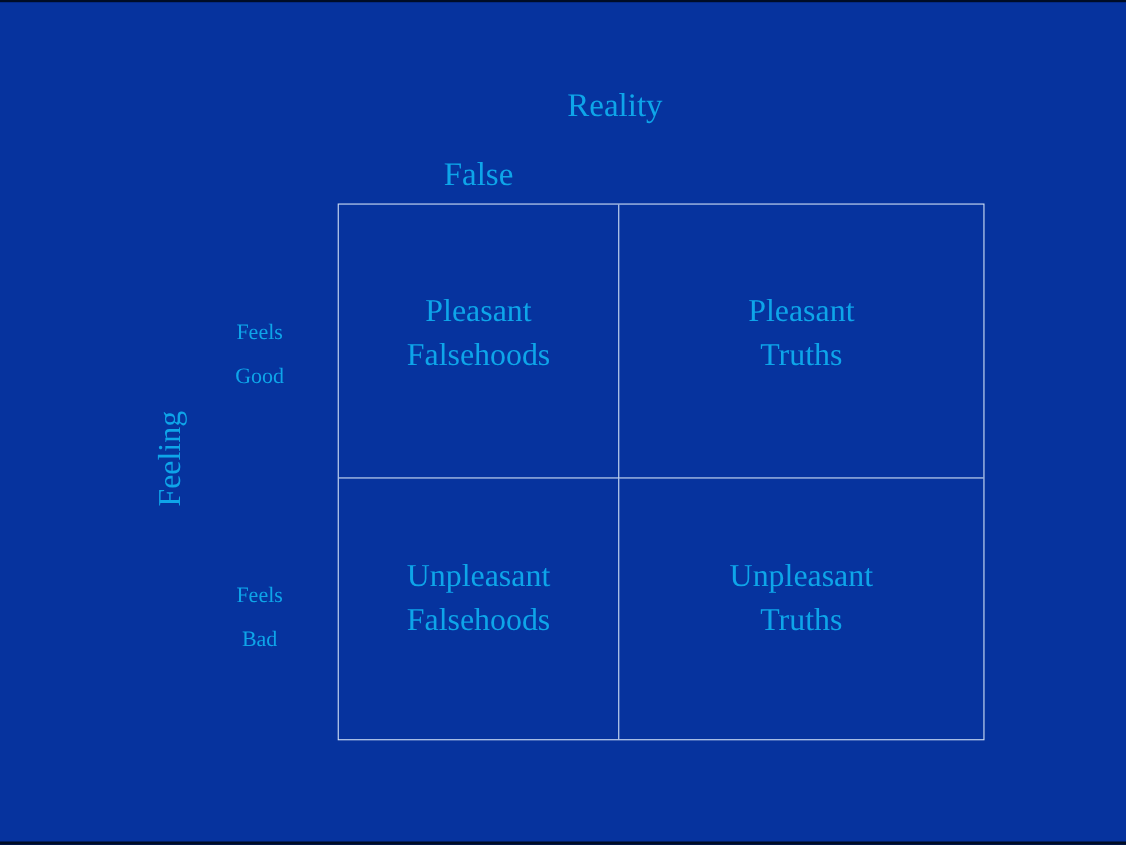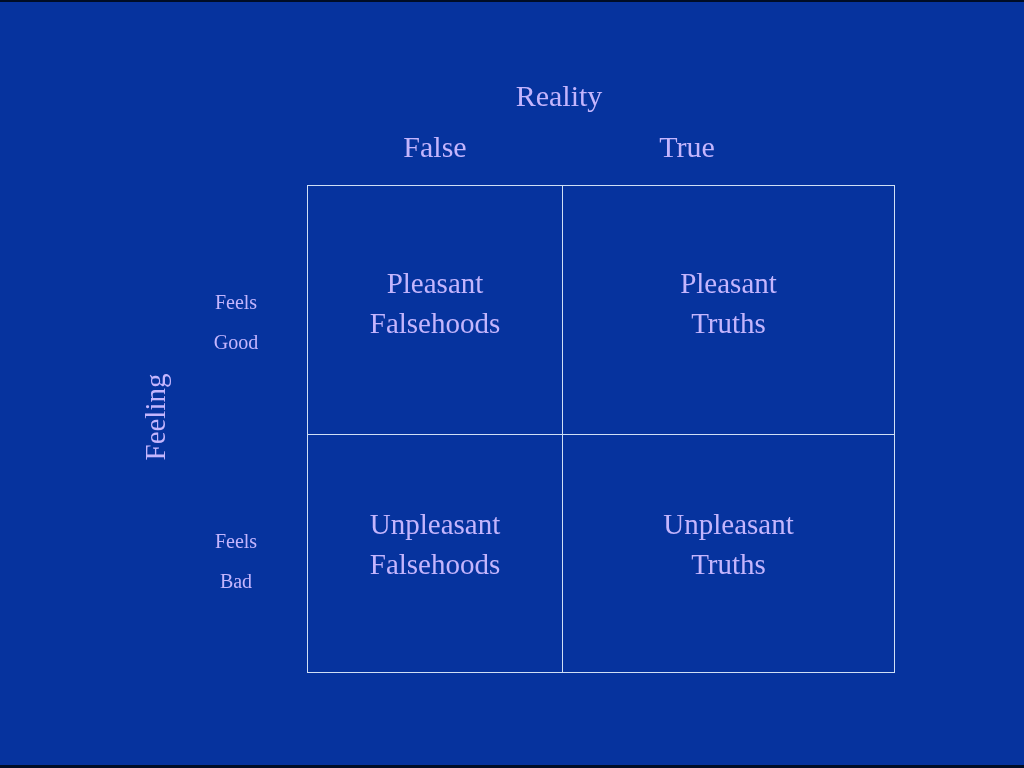--- a/index.html
+++ b/index.html
@@ -7,21 +7,21 @@
     padding: 0;
     background: #000;
   }
   .slide {
     position: relative;
     width: 1024px;
     height: 768px;
     background: #06339e;
     overflow: hidden;
     font-family: "Liberation Serif", "DejaVu Serif", serif;
-    color: #c4b5fd;
+    color: #0ea5e9;
   }
   .edge-bar {
     position: absolute;
     left: 0;
     width: 1024px;
     background: #000d26;
   }
   .edge-bar.top { top: 0; height: 2px; }
   .edge-bar.bottom { bottom: 0; height: 3px; }
 
@@ -34,21 +34,21 @@
     font-size: 30px;
     line-height: 36px;
   }
   .col-label {
     position: absolute;
     top: 129px;
     text-align: center;
     font-size: 30px;
     line-height: 36px;
   }
-  .col-label.left  { left: 307px; width: 256px; }
+  .col-label.left  { left: 307px; width: 256px; margin-top: 12px; }
   .col-label.right { left: 563px; width: 248px; }
 
   .matrix {
     position: absolute;
     left: 307px;
     top: 185px;
     width: 588px;
     height: 488px;
     border: 1.5px solid #cfdff5;
     box-sizing: border-box;
@@ -98,21 +98,20 @@
 </head>
 <body>
 
 <div class="slide">
   <div class="edge-bar top"></div>
   <div class="edge-bar bottom"></div>
 
   <div class="slide-title">Reality</div>
 
   <div class="col-label left">False</div>
-  <div class="col-label right">True</div>
 
   <div class="y-axis-label">Feeling</div>
 
   <div class="row-label top">Feels
 Good</div>
   <div class="row-label bottom">Feels
 Bad</div>
 
   <div class="matrix">
     <div class="cell tl">Pleasant

